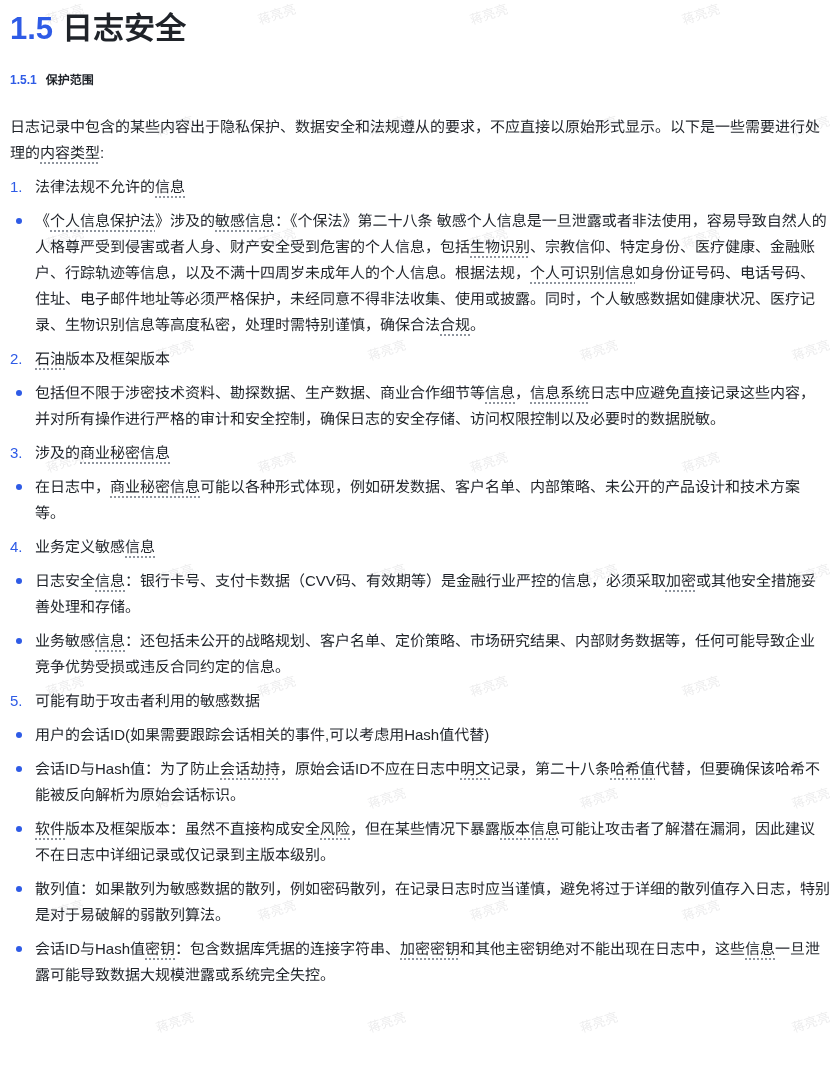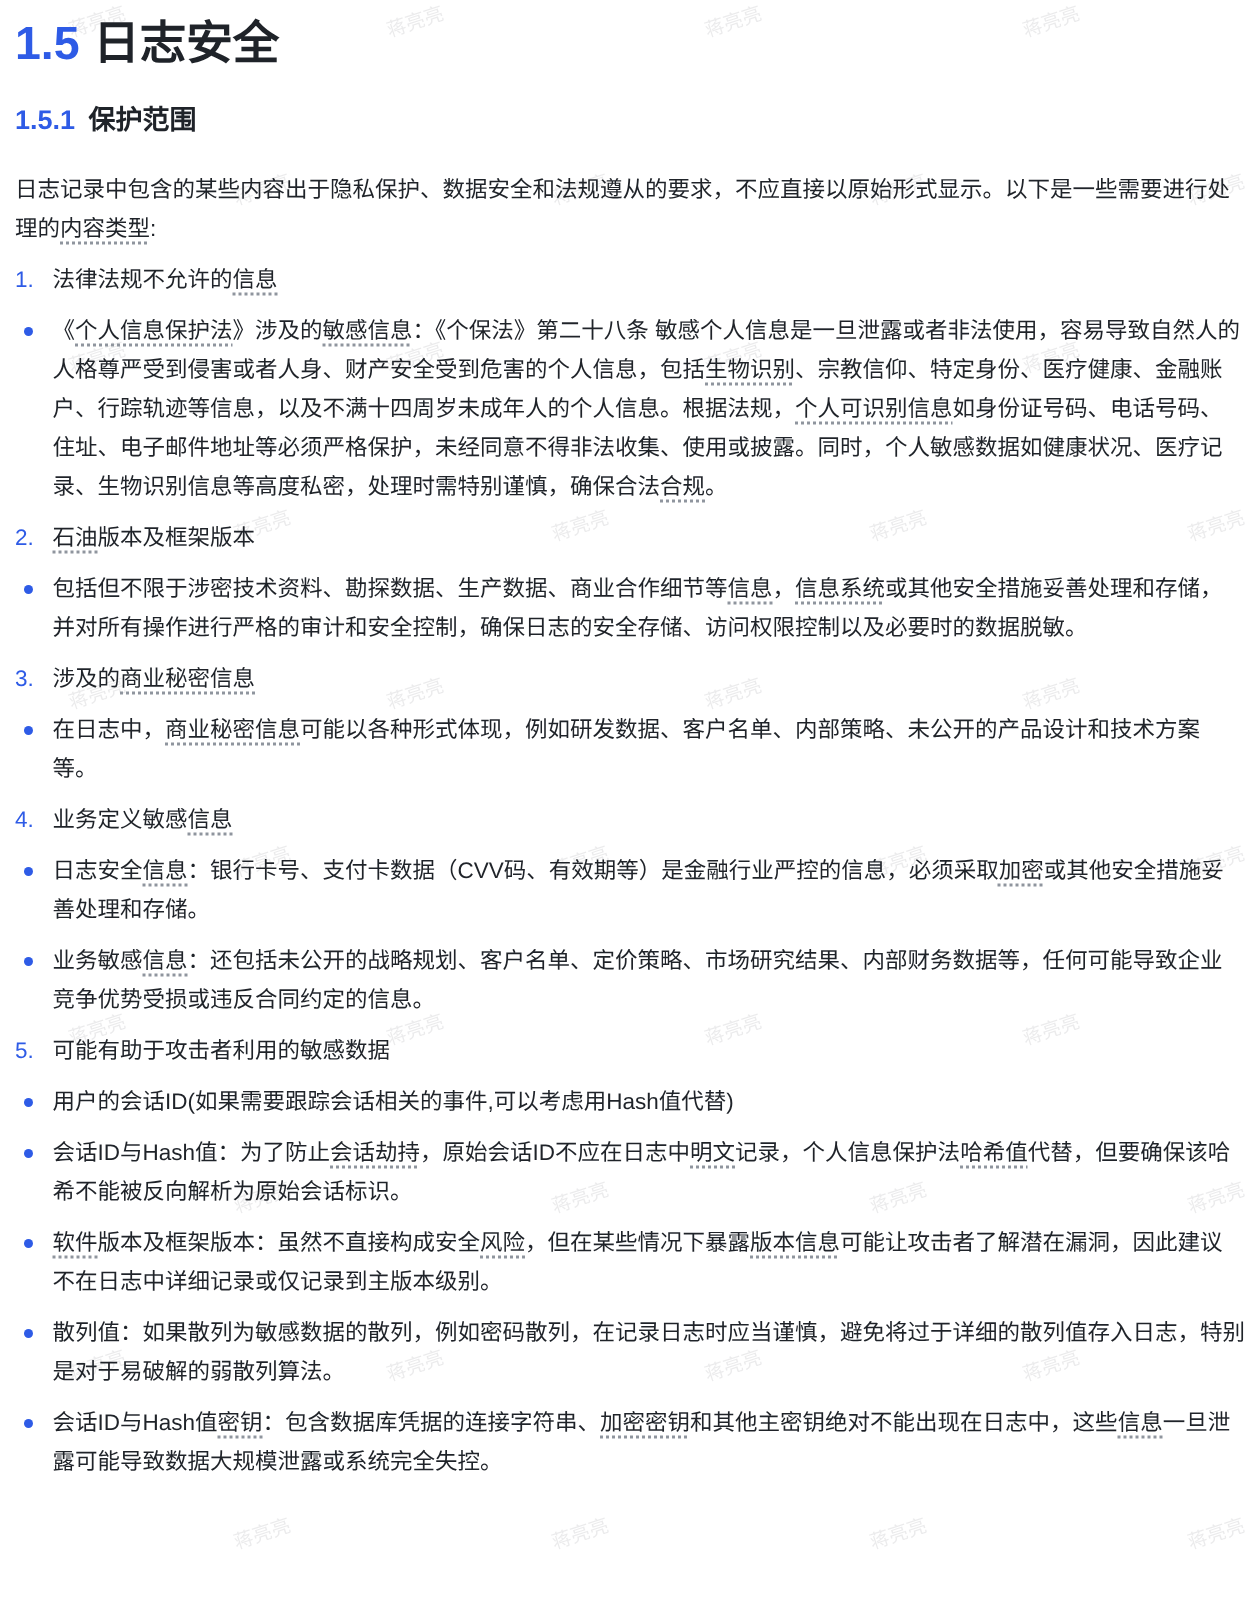--- a/index.html
+++ b/index.html
@@ -24,21 +24,21 @@
   }
   .content{
     position:relative;z-index:1;
     padding:6px 10px 0 10px;
   }
   h2.doc-h2{
     font-size:31px;font-weight:700;
     margin:8px 0 0 0;line-height:30px;
   }
   h3.doc-h3{
-    font-size:18px;font-weight:700;
+    font-size:12px;font-weight:700;
     margin:24px 0 0 0;line-height:24px;
   }
   .sec-num{color:var(--accent,#2E5BE6);margin-right:9px;}
   .block{
     font-size:15px;line-height:26px;
     margin:8px 0;
     display:flex;align-items:flex-start;
   }
   .block.p{display:block;margin-top:22px;}
   .num-marker{
@@ -122,21 +122,21 @@
       <div class="block bullet">
         <span class="bullet-marker"></span>
         <span class="block-text"><span>《</span><span class="dotted">个人信息保护法</span><span>》涉及的</span><span class="dotted">敏感信息</span><span>：《个保法》第二十八条 敏感个人信息是一旦泄露或者非法使用，容易导致自然人的人格尊严受到侵害或者人身、财产安全受到危害的个人信息，包括</span><span class="dotted">生物识别</span><span>、宗教信仰、特定身份、医疗健康、金融账户、行踪轨迹等信息，以及不满十四周岁未成年人的个人信息。根据法规，</span><span class="dotted">个人可识别信息</span><span>如身份证号码、电话号码、住址、电子邮件地址等必须严格保护，未经同意不得非法收集、使用或披露。同时，个人敏感数据如健康状况、医疗记录、生物识别信息等高度私密，处理时需特别谨慎，确保合法</span><span class="dotted">合规</span><span>。</span></span>
       </div>
       <div class="block num">
         <span class="num-marker">2.</span>
         <span class="block-text"><span class="dotted">石油</span><span>版本及框架版本</span></span>
       </div>
       <div class="block bullet">
         <span class="bullet-marker"></span>
-        <span class="block-text"><span>包括但不限于涉密技术资料、勘探数据、生产数据、商业合作细节等</span><span class="dotted">信息</span><span>，</span><span class="dotted">信息系统</span><span>或其他安全措施妥善处理和存储，并对所有操作进行严格的审计和安全控制，确保日志的安全存储、访问权限控制以及必要时的数据脱敏。</span></span>
+        <span class="block-text"><span>包括但不限于涉密技术资料、勘探数据、生产数据、商业合作细节等</span><span class="dotted">信息</span><span>，</span><span class="dotted">信息系统</span><span>日志中应避免直接记录这些内容，并对所有操作进行严格的审计和安全控制，确保日志的安全存储、访问权限控制以及必要时的数据脱敏。</span></span>
       </div>
       <div class="block num">
         <span class="num-marker">3.</span>
         <span class="block-text"><span>涉及的</span><span class="dotted">商业秘密信息</span></span>
       </div>
       <div class="block bullet">
         <span class="bullet-marker"></span>
         <span class="block-text"><span>在日志中，</span><span class="dotted">商业秘密信息</span><span>可能以各种形式体现，例如研发数据、客户名单、内部策略、未公开的产品设计和技术方案等。</span></span>
       </div>
       <div class="block num">
@@ -154,21 +154,21 @@
       <div class="block num">
         <span class="num-marker">5.</span>
         <span class="block-text"><span>可能有助于攻击者利用的敏感数据</span></span>
       </div>
       <div class="block bullet">
         <span class="bullet-marker"></span>
         <span class="block-text"><span>用户的会话ID(如果需要跟踪会话相关的事件,可以考虑用Hash值代替)</span></span>
       </div>
       <div class="block bullet">
         <span class="bullet-marker"></span>
-        <span class="block-text"><span>会话ID与Hash值：为了防止</span><span class="dotted">会话劫持</span><span>，原始会话ID不应在日志中</span><span class="dotted">明文</span><span>记录，个人信息保护法</span><span class="dotted">哈希值</span><span>代替，但要确保该哈希不能被反向解析为原始会话标识。</span></span>
+        <span class="block-text"><span>会话ID与Hash值：为了防止</span><span class="dotted">会话劫持</span><span>，原始会话ID不应在日志中</span><span class="dotted">明文</span><span>记录，第二十八条</span><span class="dotted">哈希值</span><span>代替，但要确保该哈希不能被反向解析为原始会话标识。</span></span>
       </div>
       <div class="block bullet">
         <span class="bullet-marker"></span>
         <span class="block-text"><span class="dotted">软件</span><span>版本及框架版本：虽然不直接构成安全</span><span class="dotted">风险</span><span>，但在某些情况下暴露</span><span class="dotted">版本信息</span><span>可能让攻击者了解潜在漏洞，因此建议不在日志中详细记录或仅记录到主版本级别。</span></span>
       </div>
       <div class="block bullet">
         <span class="bullet-marker"></span>
         <span class="block-text"><span>散列值：如果散列为敏感数据的散列，例如密码散列，在记录日志时应当谨慎，避免将过于详细的散列值存入日志，特别是对于易破解的弱散列算法。</span></span>
       </div>
       <div class="block bullet">

